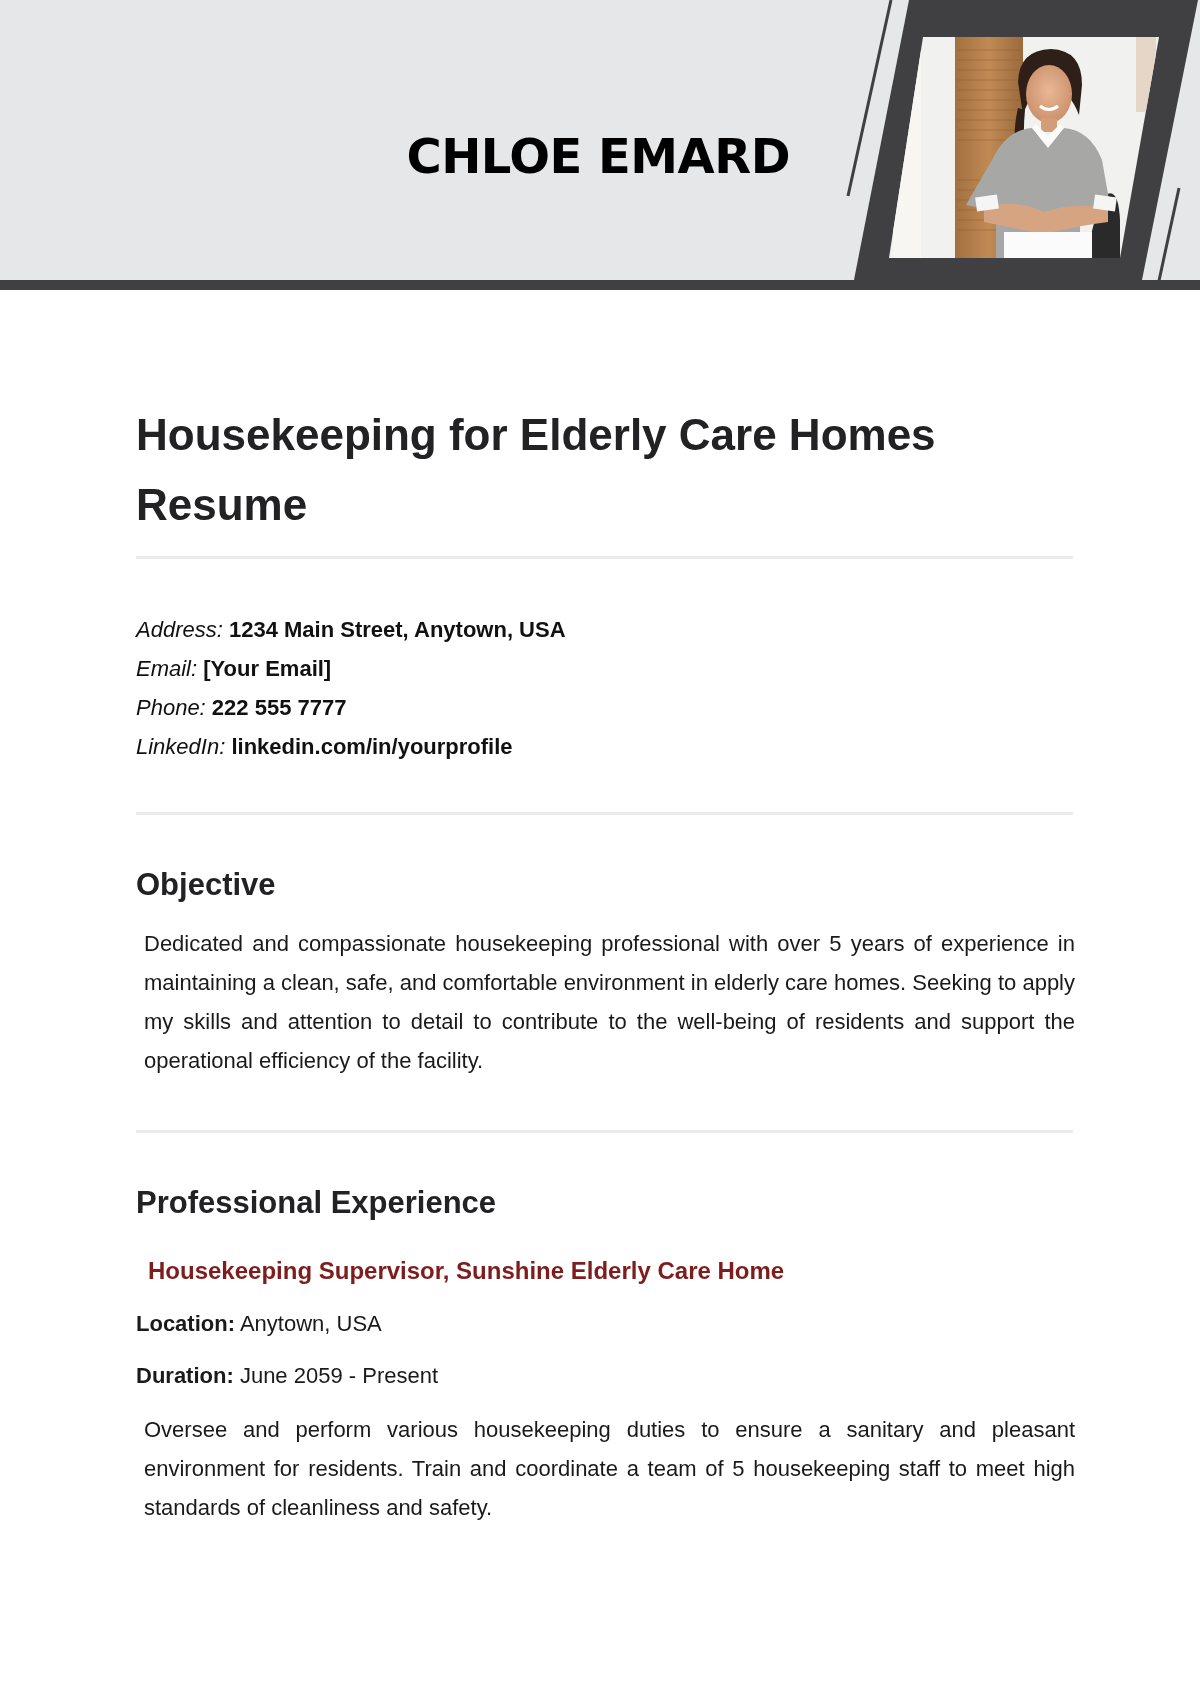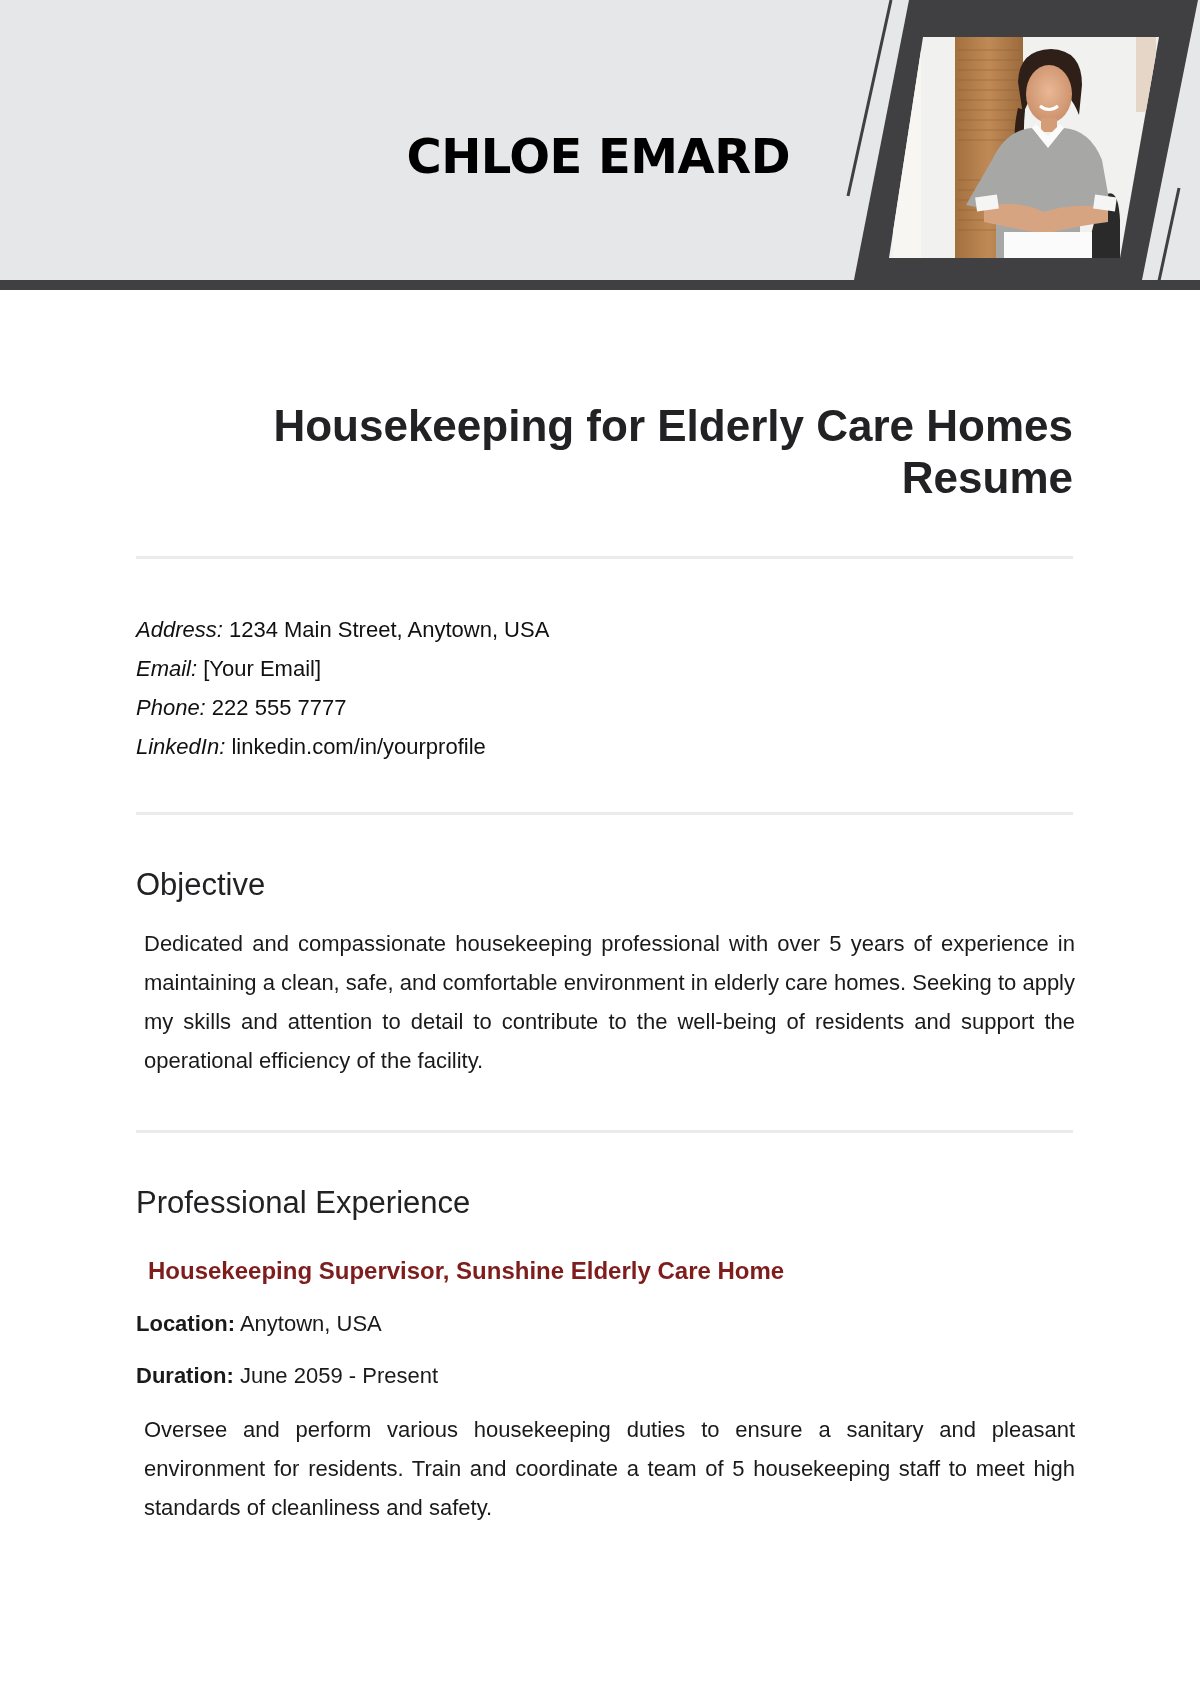--- a/index.html
+++ b/index.html
@@ -20,32 +20,32 @@
     .subtitle {
       position: absolute; left: 300px; width: 490px; top: 166px;
       text-align: right;
       font-family: "Liberation Sans", sans-serif; font-weight: 700;
       font-size: 28px; color: #58585a; line-height: 34px;
     }
 
     
     .doc-title {
       position: absolute; left: 136px; width: 937px; top: 400px;
-      text-align: right; font-family: "Liberation Sans", sans-serif;
-      font-weight: 700; font-size: 44px; line-height: 52px; color: #222224;
+      text-align: left; font-family: "Liberation Sans", sans-serif;
+      font-weight: 700; font-size: 44px; line-height: 70px; color: #222224;
     }
     .divider { position: absolute; left: 136px; width: 937px; height: 3px; background: #ebebeb; }
 
     .contact { position: absolute; left: 136px; top: 610px; width: 900px; }
     .contact-line { font-size: 22px; line-height: 39px; color: #111; white-space: nowrap; }
     .contact-label { font-style: italic; font-weight: 400; }
-    .contact-value { font-weight: 400; }
+    .contact-value { font-weight: 700; }
 
     .section-heading {
-      position: absolute; left: 136px; font-size: 31px; font-weight: 400;
+      position: absolute; left: 136px; font-size: 31px; font-weight: 700;
       color: #222224; line-height: 38px; text-align: right;
     }
     .para {
       position: absolute; left: 144px; width: 931px;
       font-size: 22px; line-height: 39px; color: #1a1a1a; text-align: justify;
     }
     .job-title {
       position: absolute; left: 148px; font-size: 24px; font-weight: 700;
       color: #7f1d1d; line-height: 30px; white-space: nowrap;
     }

